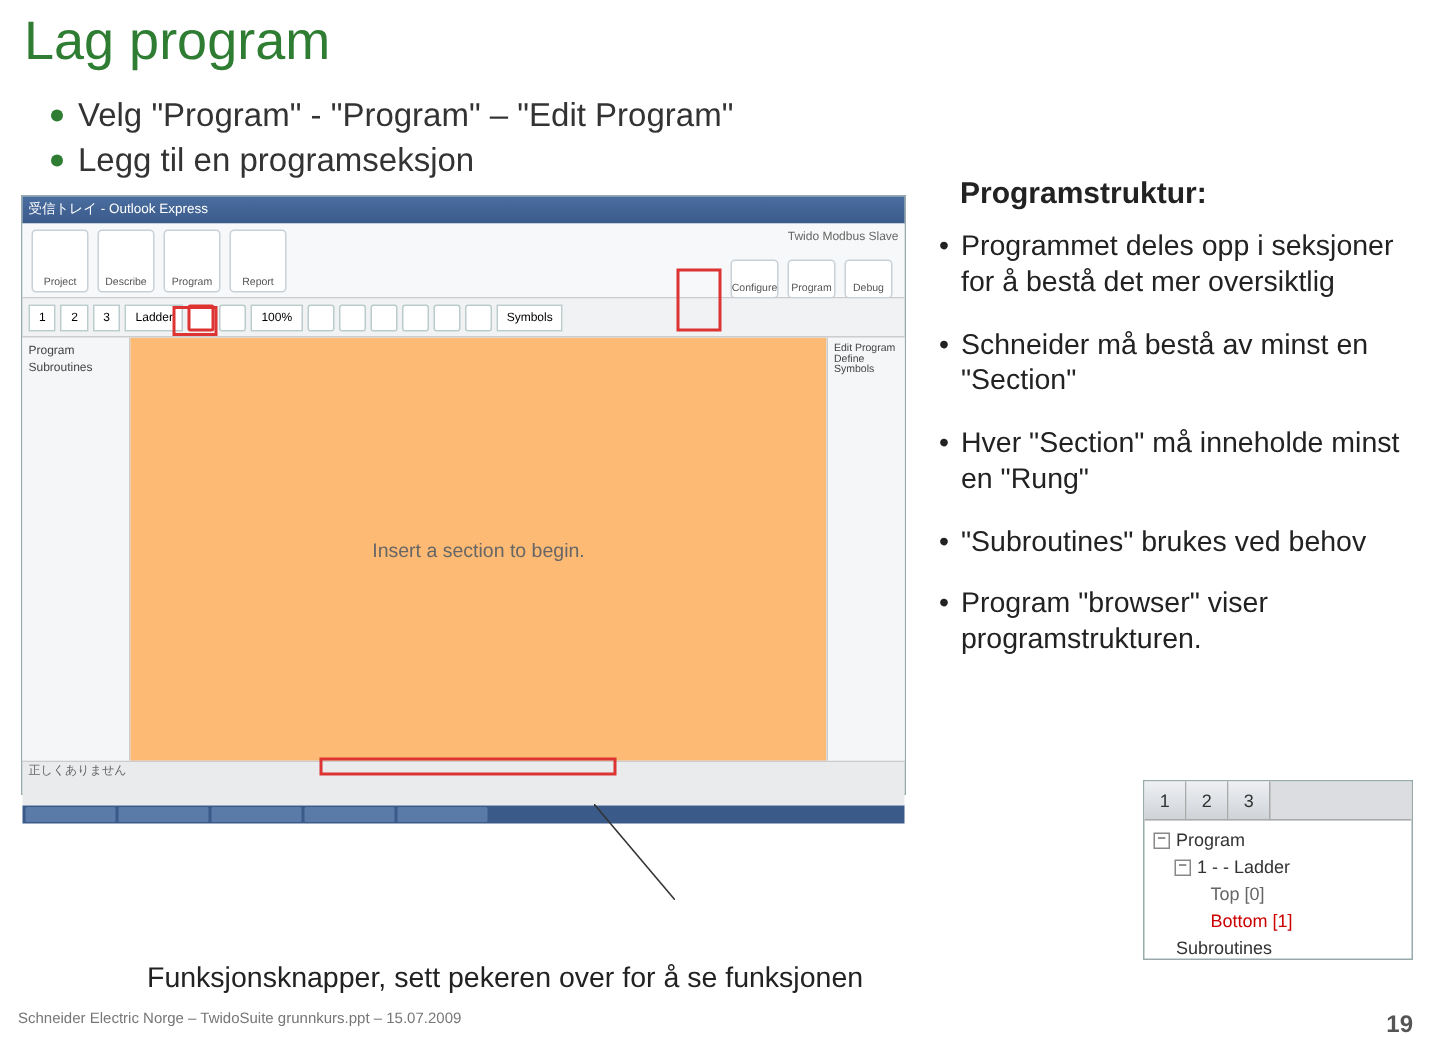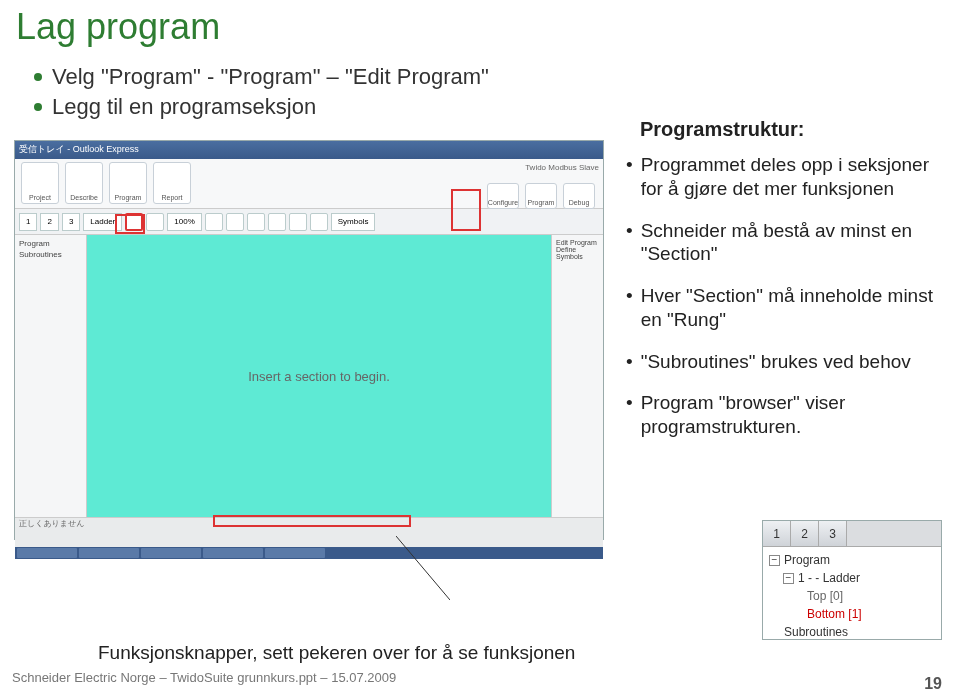--- a/index.html
+++ b/index.html
@@ -29,42 +29,42 @@
   }
   .dot {
     width: 8px; height: 8px; border-radius: 50%;
     background: #2e7d32;
     margin-right: 10px;
     flex-shrink: 0;
   }
   .screenshot {
     position: absolute;
     left: 14px;
-    top: 140px;
+    top: 130px;
     width: 590px;
     height: 400px;
     border: 1px solid #9aa;
     background: #e8ecef;
     font-size: 10px;
   }
   .sc-titlebar {
     height: 18px;
     background: linear-gradient(#4a6ea0, #3a5a8a);
     color: #fff;
     font-size: 9px;
     padding: 2px 4px;
   }
   .sc-topicons {
     height: 50px;
     background: #f7f8f9;
     border-bottom: 1px solid #ccc;
     display: flex;
     gap: 6px;
     padding: 4px 6px;
-    align-items: flex-end;
+    align-items: flex-start;
     position: relative;
   }
   .ticon {
     width: 38px; height: 42px;
     background: #fff;
     border: 1px solid #c8d0d8;
     border-radius: 3px;
     display: flex;
     align-items: flex-end;
     justify-content: center;
@@ -113,21 +113,21 @@
     width: 72px;
     background: #f5f6f7;
     border-right: 1px solid #ccc;
     padding: 4px;
     font-size: 8px;
     color: #444;
   }
   .sc-left div { margin-bottom: 2px; }
   .sc-main {
     flex: 1;
-    background: #5eead4;
+    background: #fdba74;
     display: flex;
     align-items: center;
     justify-content: center;
     color: #666;
     font-size: 13px;
   }
   .sc-right {
     width: 52px;
     background: #f5f6f7;
     border-left: 1px solid #ccc;
@@ -255,21 +255,21 @@
     justify-content: center;
     font-size: 10px;
     line-height: 1;
   }
   .topline { color: #666; }
   .bottomline { color: #c00; }
   .footer {
     position: absolute;
     left: 12px;
     bottom: 10px;
-    font-size: 13px;
+    font-size: 10px;
     color: #777;
     margin-top: 22px;
   }
   .pagenum {
     position: absolute;
     right: 18px;
     bottom: 2px;
     font-size: 16px;
     color: #555;
     font-weight: bold;
@@ -344,21 +344,21 @@
   </div>
   <div class="redbox1"></div>
   <div class="redbox2"></div>
   <div class="redbox3"></div>
 </div>
 
 <div class="right-col">
   <div class="right-head">Programstruktur:</div>
   <div class="r-item">
       <span class="r-dot">•</span>
-      <span>Programmet deles opp i seksjoner for å gjøre det mer funksjonen</span>
+      <span>Programmet deles opp i seksjoner for å bestå det mer oversiktlig</span>
     </div>
   <div class="r-item">
       <span class="r-dot">•</span>
       <span>Schneider må bestå av minst en "Section"</span>
     </div>
   <div class="r-item">
       <span class="r-dot">•</span>
       <span>Hver "Section" må inneholde minst en "Rung"</span>
     </div>
   <div class="r-item">

